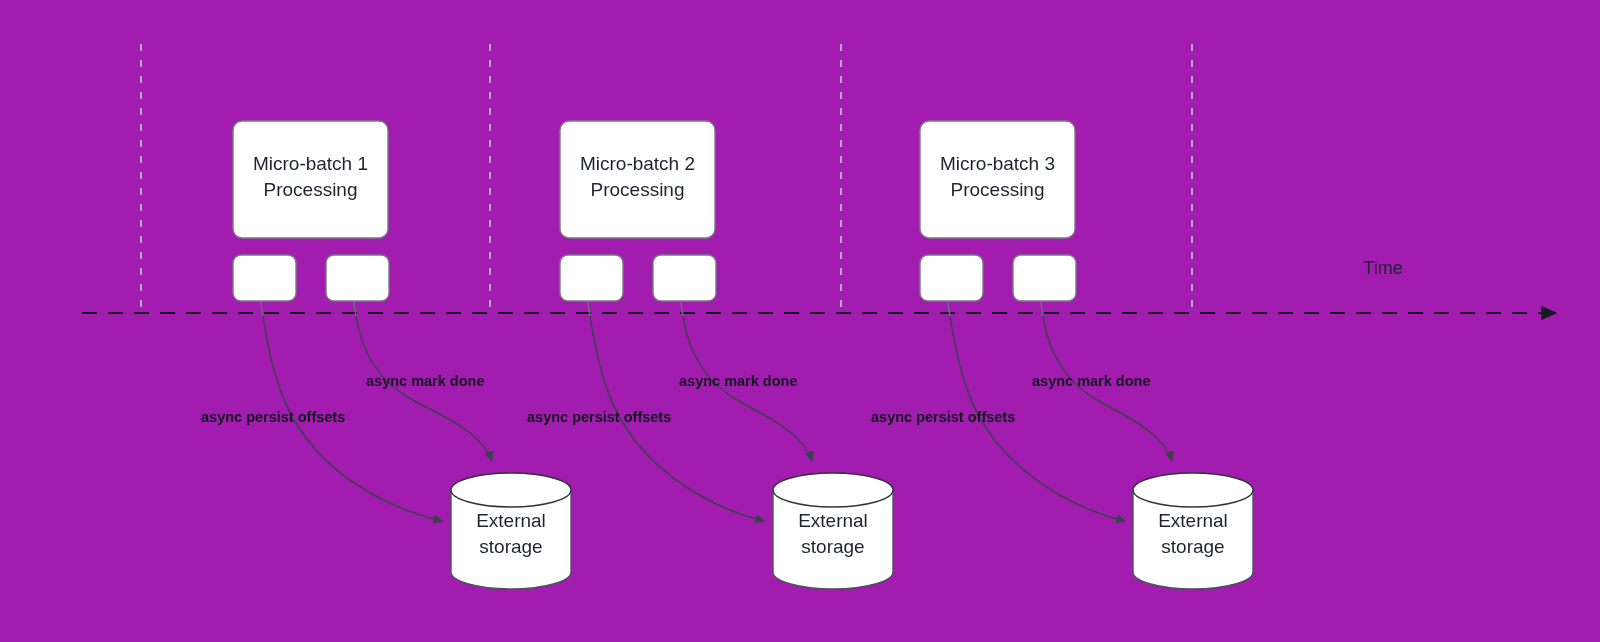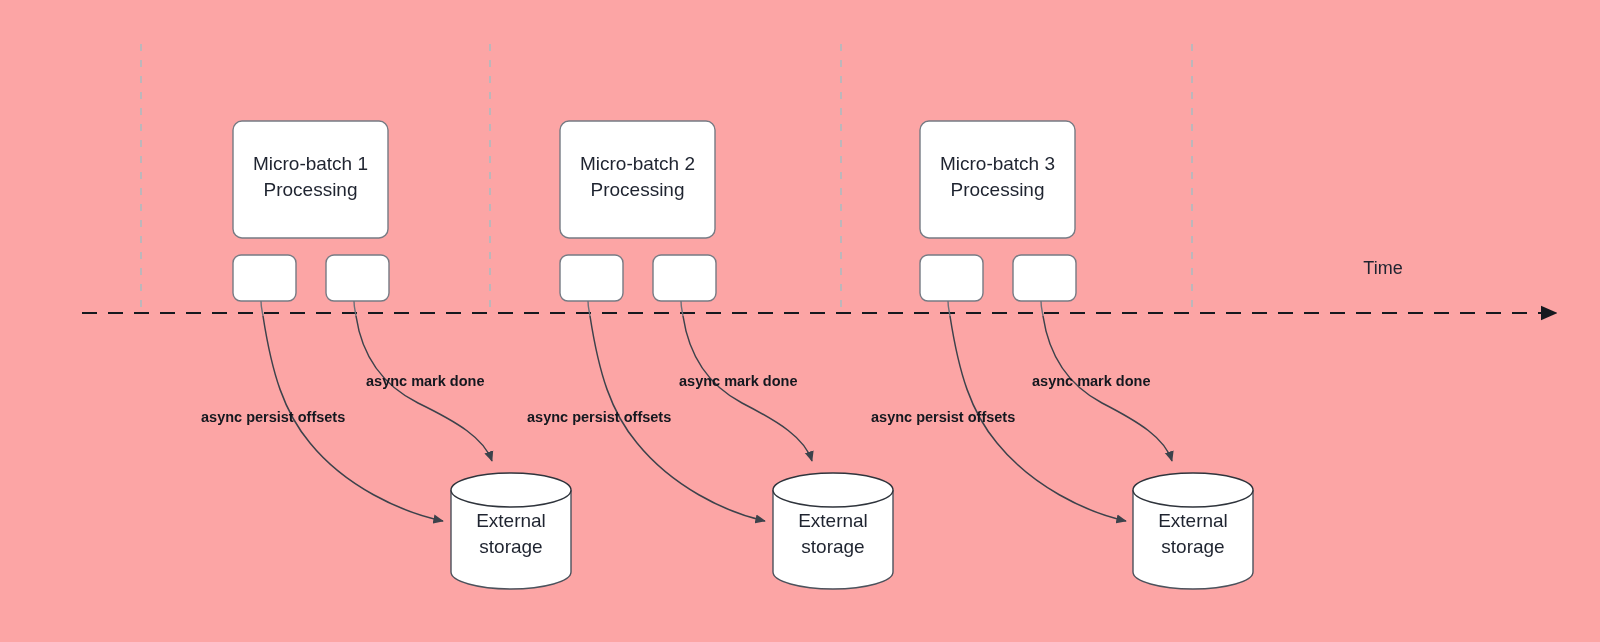--- a/index.html
+++ b/index.html
@@ -7,21 +7,21 @@
     padding: 0;
     background: #ffffff;
   }
   body {
     font-family: "Liberation Sans", sans-serif;
   }
   #canvas {
     position: relative;
     width: 1600px;
     height: 642px;
-    background: #fca5a5;
+    background: #a21caf;
     overflow: hidden;
   }
   svg.layer {
     position: absolute;
     top: 0;
     left: 0;
     width: 1600px;
     height: 642px;
   }
   .node-text {

